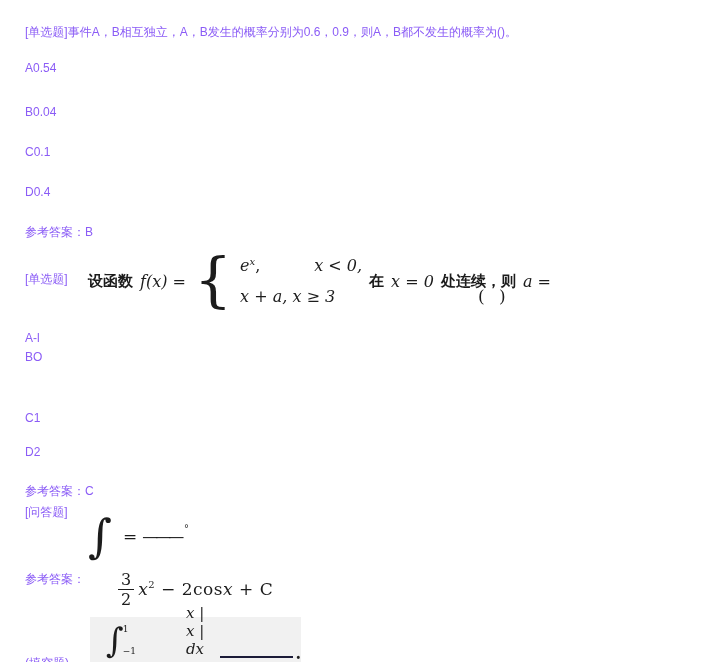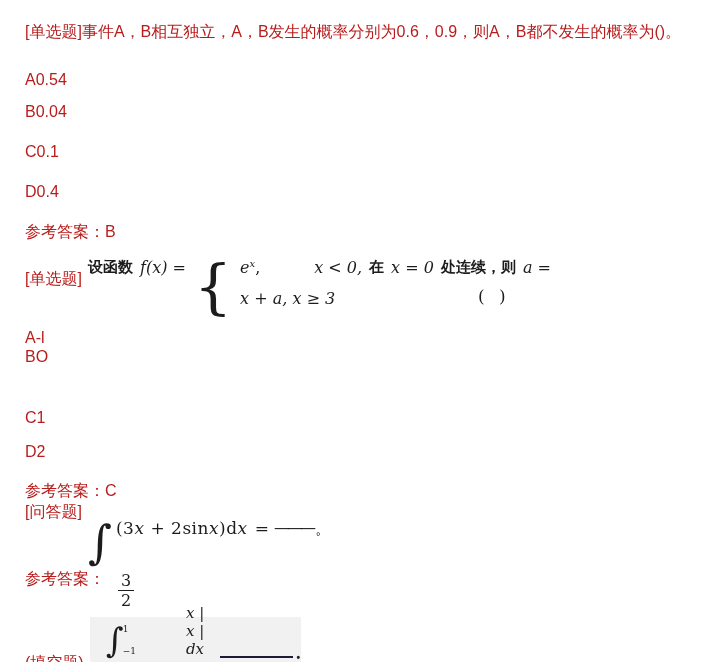--- a/index.html
+++ b/index.html
@@ -1,27 +1,27 @@
 <!DOCTYPE html>
 <html><head>
 <meta charset="utf-8">
 <style>
   html,body { margin:0; padding:0; background:#ffffff; }
   .page {
     position:relative; width:707px; height:662px; background:#ffffff;
     font-family:"Liberation Sans", sans-serif; color:#3d3d3d; overflow:hidden;
   }
   .line {
-    position:absolute; left:25px; font-size:16px; line-height:20px;
-    white-space:nowrap; color:#b91c1c;
+    position:absolute; left:25px; font-size:12px; line-height:20px;
+    white-space:nowrap; color:#8b5cf6;
   }
   
   .formula {
-    position:absolute; display:flex; 
-    color:#1c1c1c; white-space:nowrap;margin-top:8px;
+    position:absolute; display:flex; align-items:center;
+    color:#1c1c1c; white-space:nowrap;
   }
   .mcn { font-family:"DejaVu Serif", serif; font-weight:bold; font-size:15px; font-style:normal; }
   .mit { font-family:"DejaVu Serif", serif; font-style:italic; font-size:16px; }
   .mit .mrm { font-style:normal; }
   sup { font-size:10px; line-height:0; }
   
   .q2f { height:62px; gap:7px; left:88px; top:250px; }
   .brace { font-family:"DejaVu Serif", serif; font-style:normal; font-weight:normal;
            font-size:60px; line-height:56px; margin:0 1px 4px 1px; }
   .cases { display:flex; flex-direction:column; gap:12px; width:122px; }
@@ -56,21 +56,21 @@
   .blank { display:inline-block; width:73px; height:10px; border-bottom:2px solid #1b1b38; }
   .mdot { font-family:"DejaVu Serif", serif; font-weight:bold; font-size:16px;
           line-height:9px; margin-left:2px; }
 </style>
 </head>
 <body>
 
 <div class="page">
 
   <div class="line" style="top:22px">[单选题]事件A，B相互独立，A，B发生的概率分别为0.6，0.9，则A，B都不发生的概率为()。</div>
-  <div class="line" style="top:70px">A0.54</div>
+  <div class="line" style="top:58px">A0.54</div>
   <div class="line" style="top:102px">B0.04</div>
   <div class="line" style="top:142px">C0.1</div>
   <div class="line" style="top:182px">D0.4</div>
   <div class="line" style="top:222px">参考答案：B</div>
 
   <div class="line" style="top:269px">[单选题]</div>
   <div class="formula q2f">
     <span class="mcn">设函数</span>
     <span class="mit">f(x) =</span>
     <span class="brace">{</span>
@@ -92,32 +92,32 @@
 
   <div class="line" style="top:328px">A-l</div>
   <div class="line" style="top:347px">BO</div>
   <div class="line" style="top:408px">C1</div>
   <div class="line" style="top:442px">D2</div>
   <div class="line" style="top:481px">参考答案：C</div>
 
   <div class="line" style="top:502px">[问答题]</div>
   <div class="formula q3f">
     <span class="int-big">∫</span>
-    <span class="mit big17"><span class="mrm">(3</span><span>x</span><span class="mrm"> + 2sin</span><span>x</span><span class="mrm">)d</span><span>x</span></span>
     <span class="meq">=</span>
     <span class="mdash">———</span>
     <span class="mcirc">°</span>
   </div>
 
   <div class="line" style="top:569px">参考答案：</div>
   <div class="formula q3a">
     <span class="frac">
       <span class="num">3</span>
       <span class="den">2</span>
     </span>
+    <span class="mit big17"><span>x</span><sup class="mrm">2</sup><span class="mrm"> − 2cos</span><span>x</span><span class="mrm"> + C</span></span>
   </div>
 
   <div class="line" style="top:653px">(填空题)</div>
   <div class="graybox">
     <span class="int-wrap">
       <span class="int-mid">∫</span>
       <span class="limits">
         <span>1</span>
         <span>−1</span>
       </span>

